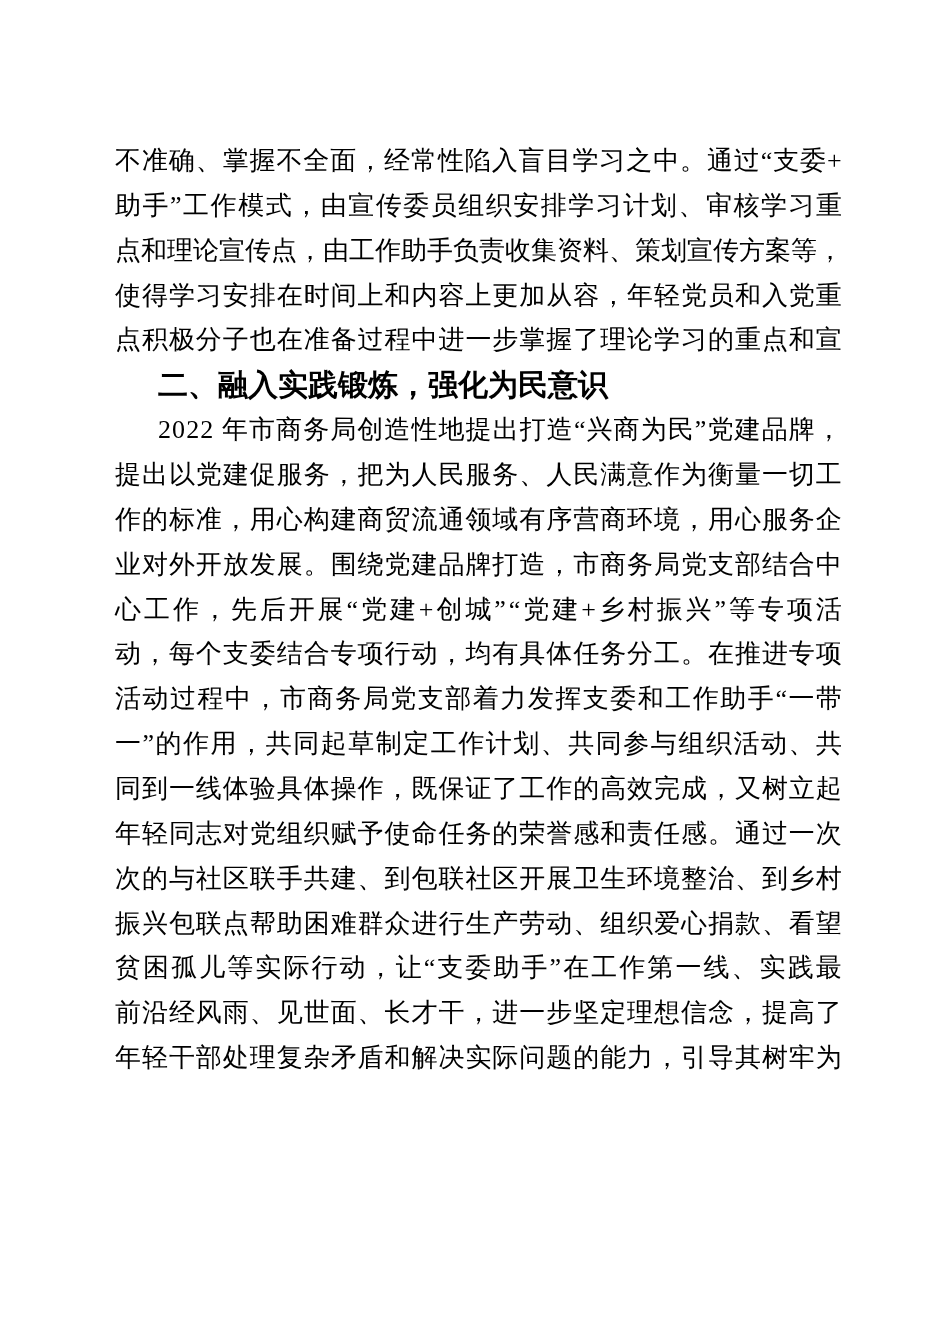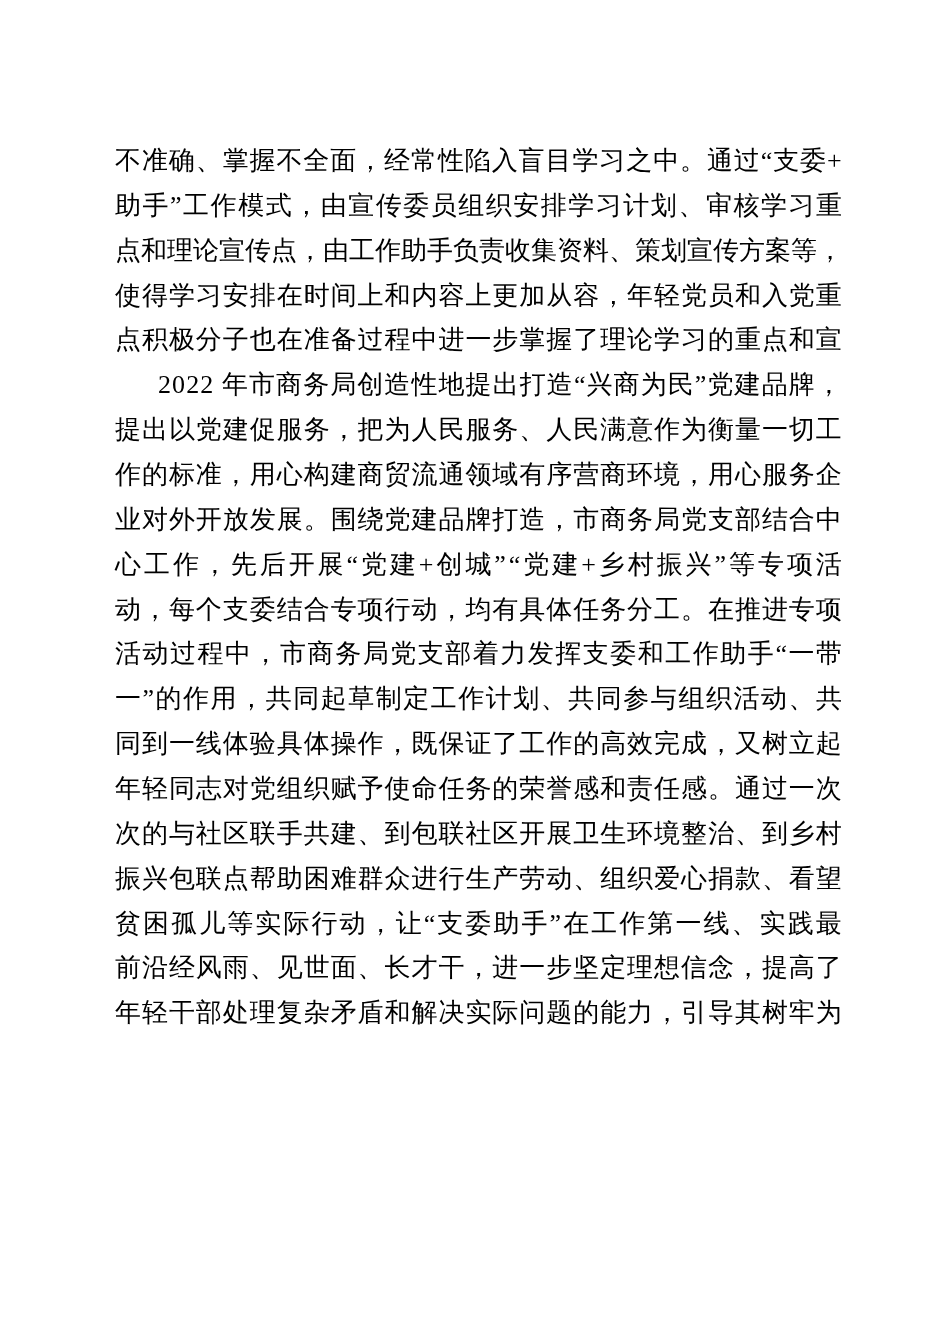--- a/index.html
+++ b/index.html
@@ -190,20 +190,21 @@
         <span>理</span>
         <span>论</span>
         <span>学</span>
         <span>习</span>
         <span>的</span>
         <span>重</span>
         <span>点</span>
         <span>和</span>
         <span>宣</span>
       </div>
+    <div class="line heading indent">二、融入实践锻炼，强化为民意识</div>
     <div class="line j indent">
         <span>2</span>
         <span>0</span>
         <span>2</span>
         <span>2</span>
         <span>&nbsp;</span>
         <span>年</span>
         <span>市</span>
         <span>商</span>
         <span>务</span>

